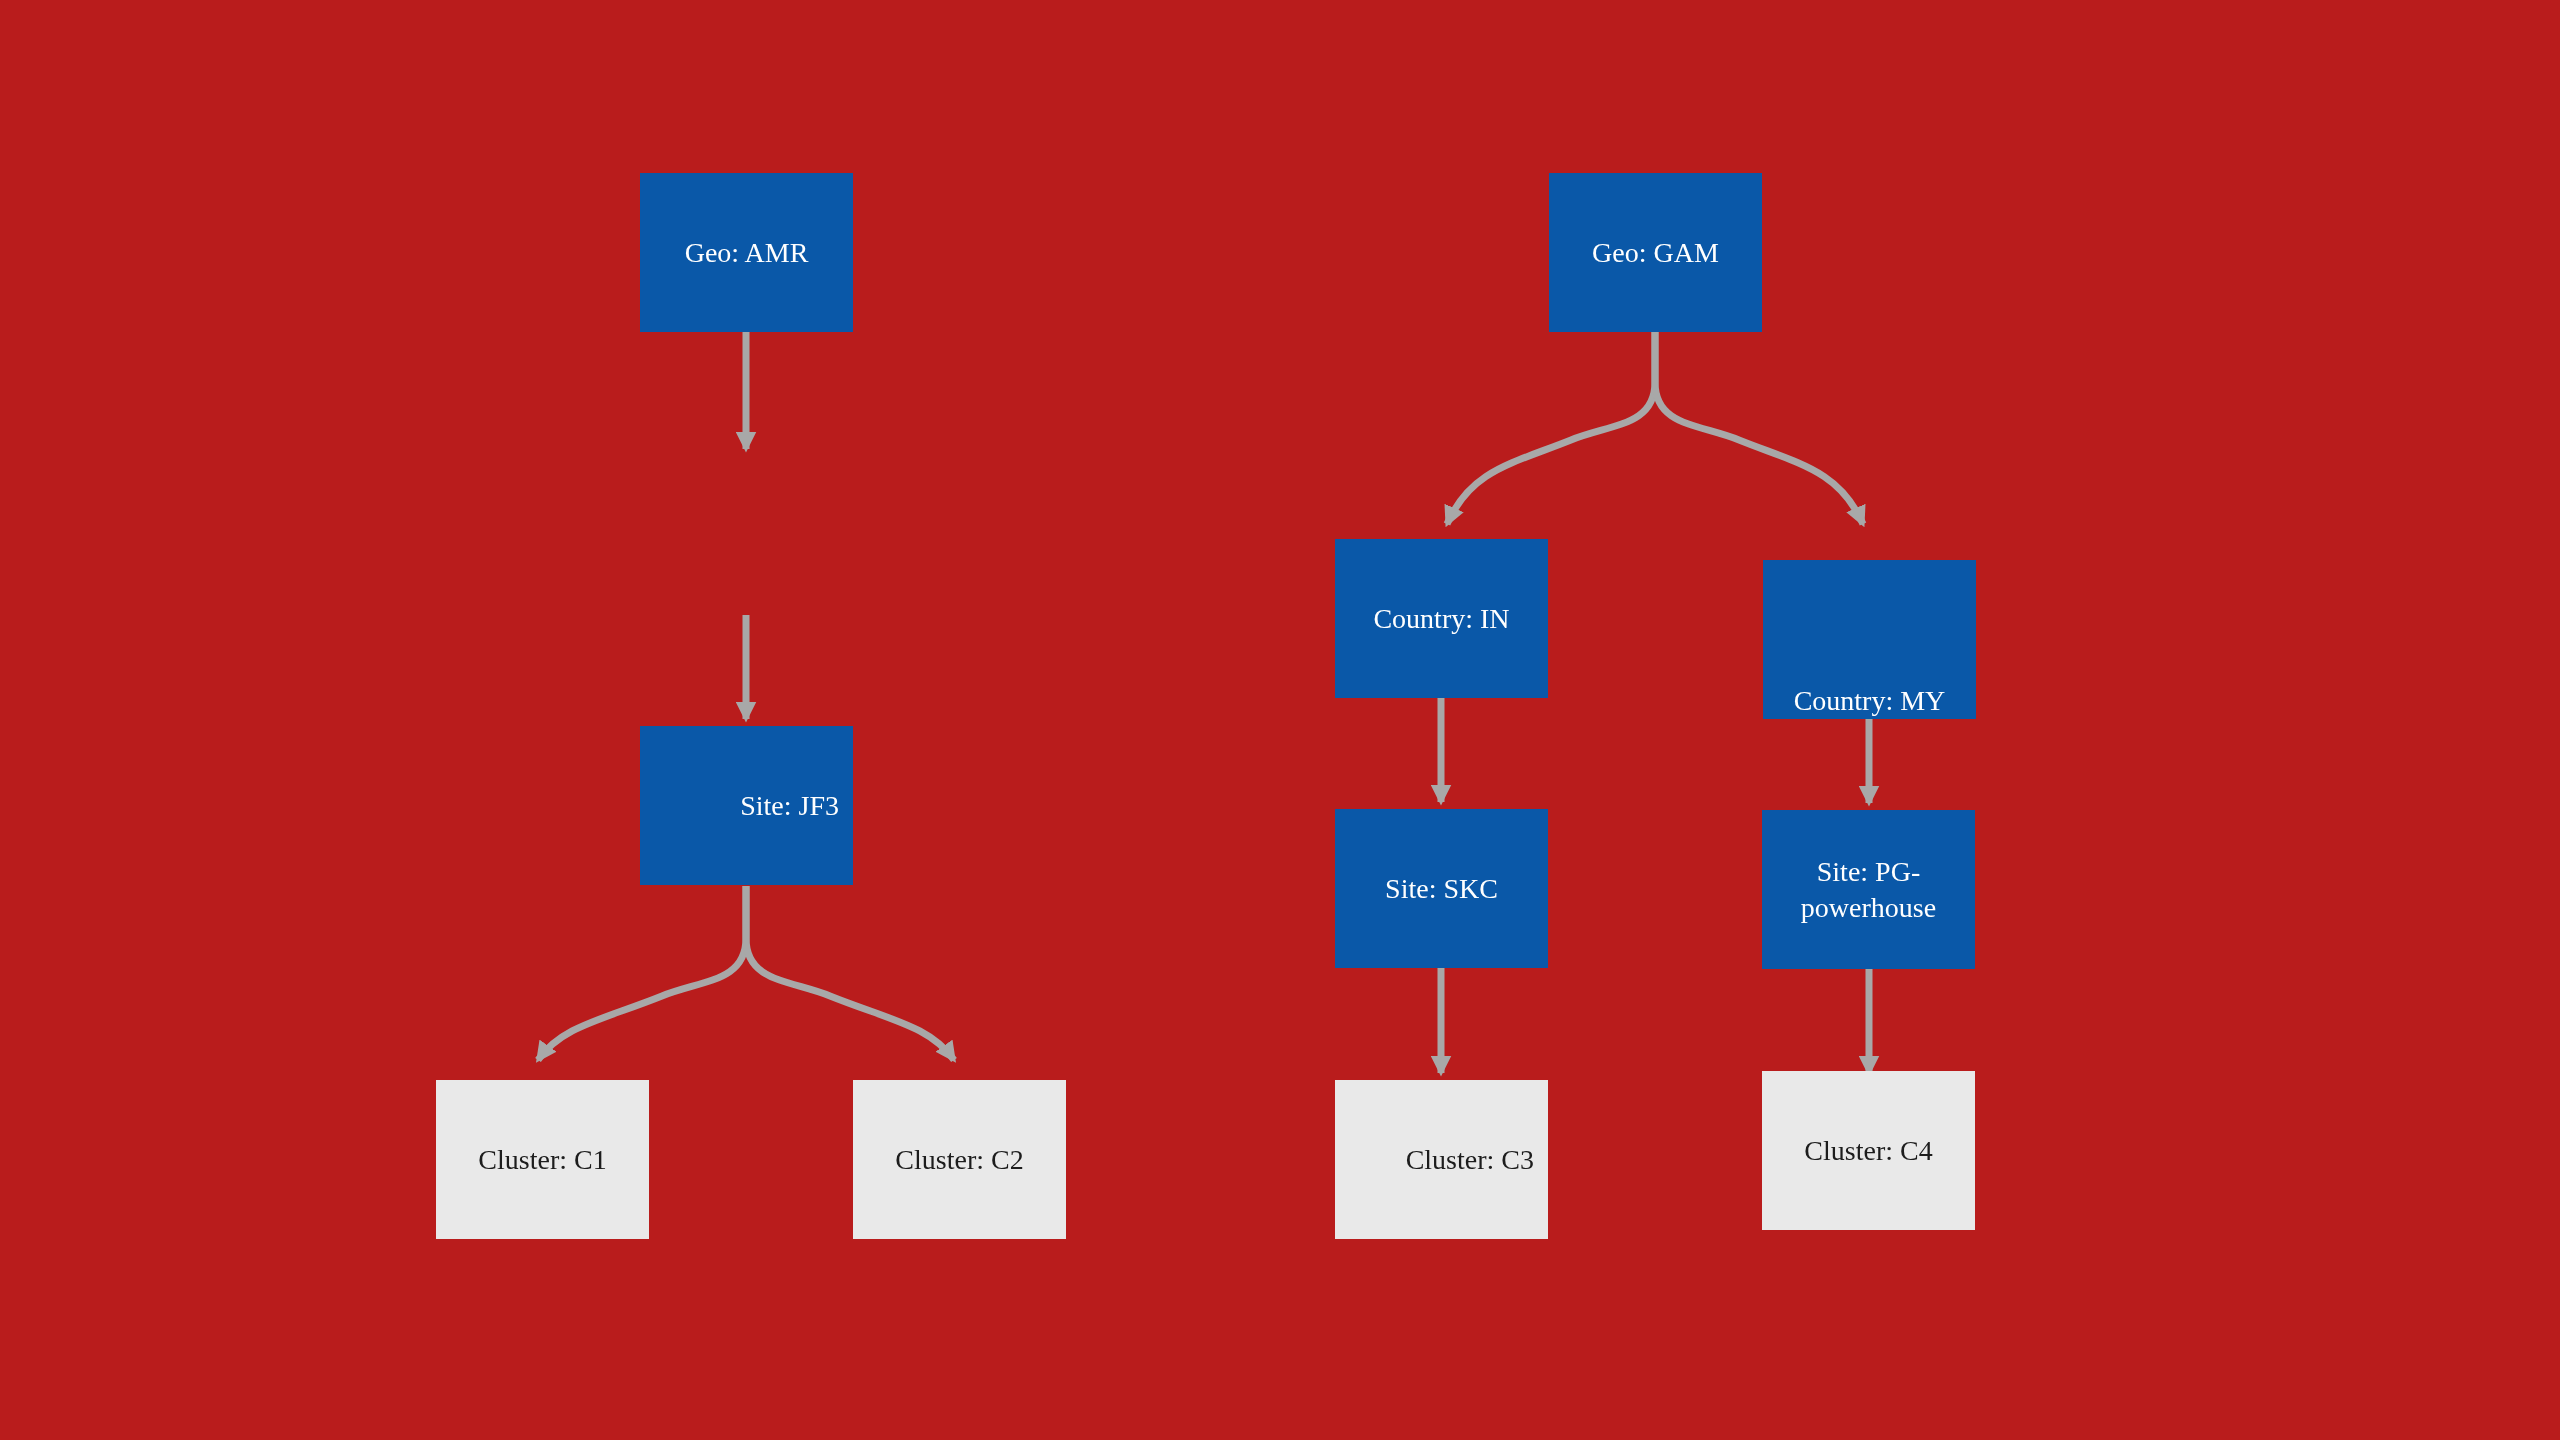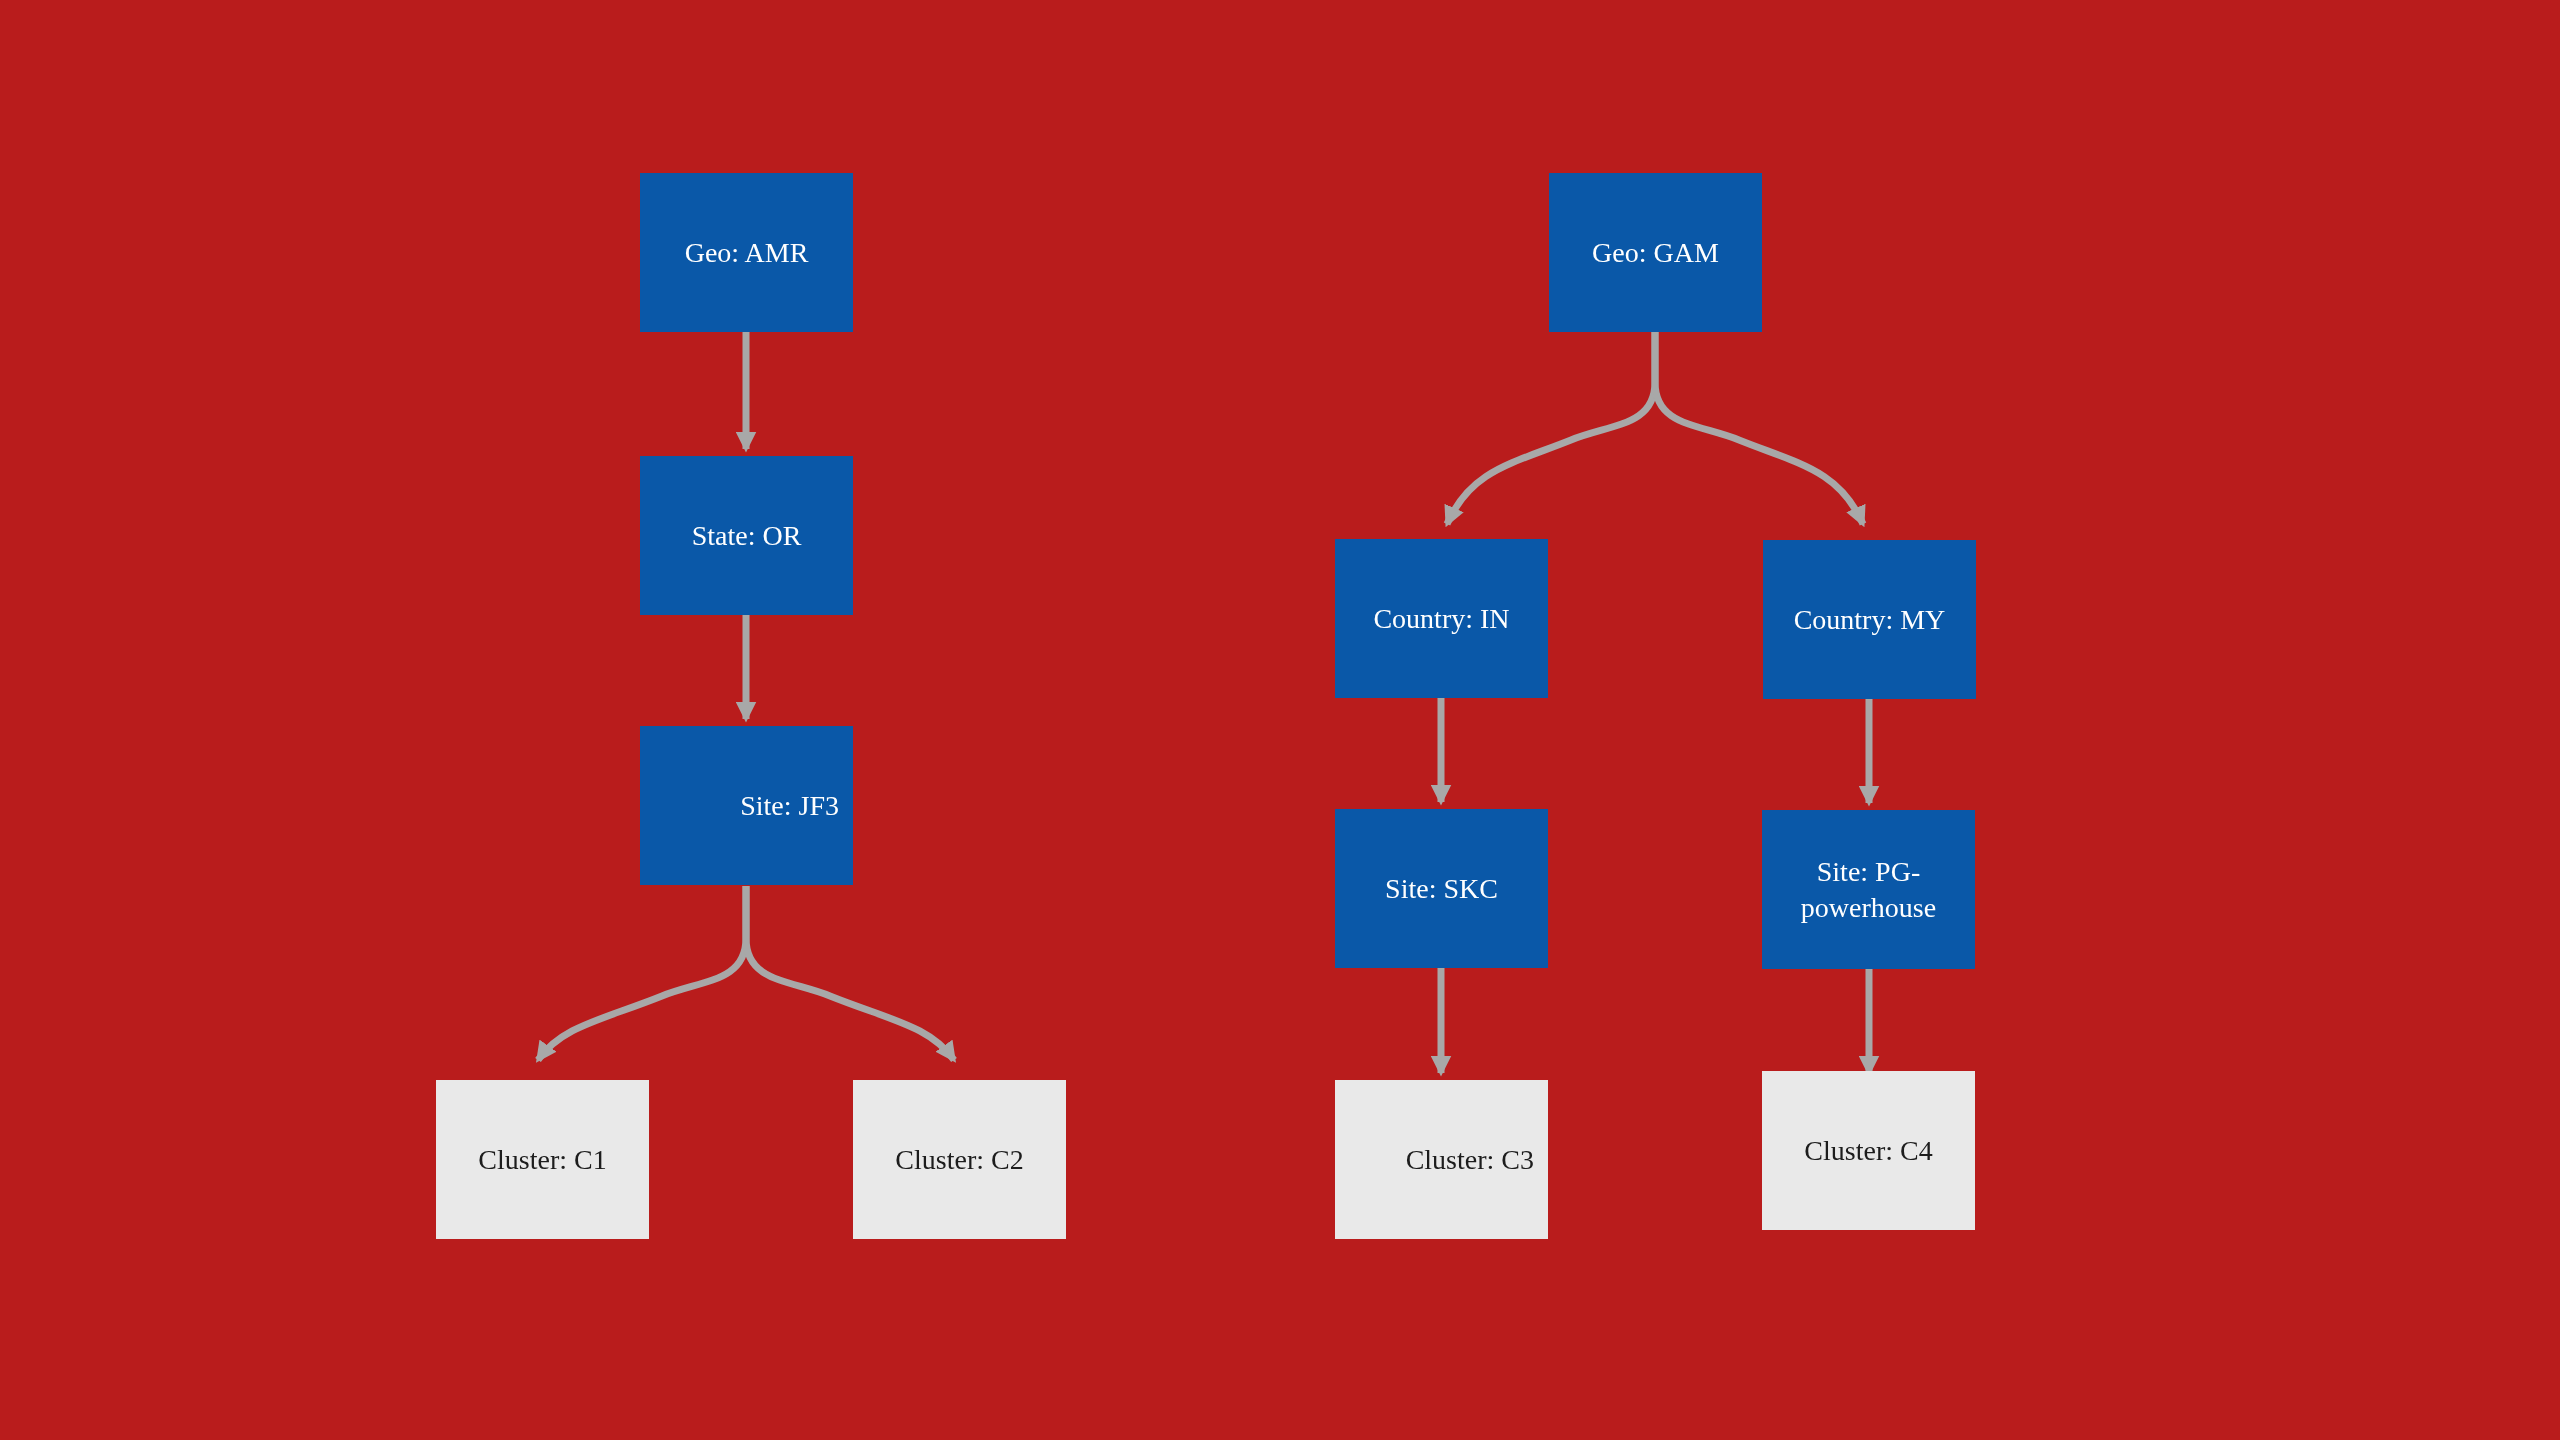--- a/index.html
+++ b/index.html
@@ -46,21 +46,21 @@
   }
   
   #n-geo-amr     { left:  640px; top:  173px; }
   #n-state-or    { left:  640px; top:  456px; }
   #n-site-jf3    { left:  640px; top:  726px; justify-content: flex-end; }
   #n-cluster-c1  { left:  436px; top: 1080px; }
   #n-cluster-c2  { left:  853px; top: 1080px; }
   
   #n-geo-gam     { left: 1549px; top:  173px; }
   #n-country-in  { left: 1335px; top:  539px; }
-  #n-country-my  { left: 1763px; top:  540px; }
+  #n-country-my  { left: 1763px; top:  560px; align-items: flex-end; }
   #n-site-skc    { left: 1335px; top:  809px; }
   #n-site-pg     { left: 1762px; top:  810px; }
   #n-cluster-c3  { left: 1335px; top: 1080px; justify-content: flex-end; }
   #n-cluster-c4  { left: 1762px; top: 1071px; }
 
   .edge {
     fill: none;
     stroke: #a8a8a8;
     stroke-width: 7px;
   }
@@ -86,23 +86,20 @@
     <path class="edge" marker-end="url(#arrow)" d="M 1655,331 L 1655,382 C 1655,426 1699,424 1739,440 C 1799,464 1839,470 1863,524"></path>
     <path class="edge" marker-end="url(#arrow)" d="M 1441,698 L 1441,802"></path>
     <path class="edge" marker-end="url(#arrow)" d="M 1869,697 L 1869,803"></path>
     <path class="edge" marker-end="url(#arrow)" d="M 1441,968 L 1441,1073"></path>
     <path class="edge" marker-end="url(#arrow)" d="M 1869,968 L 1869,1073"></path>
   </svg>
 
   <div class="node primary" id="n-geo-amr">
     <span>Geo: AMR</span>
   </div>
-  <div class="node primary" id="n-state-or">
-    <span>State: OR</span>
-  </div>
   <div class="node primary" id="n-site-jf3">
     <span>Site: JF3</span>
   </div>
   <div class="node leaf" id="n-cluster-c1">
     <span>Cluster: C1</span>
   </div>
   <div class="node leaf" id="n-cluster-c2">
     <span>Cluster: C2</span>
   </div>
 

